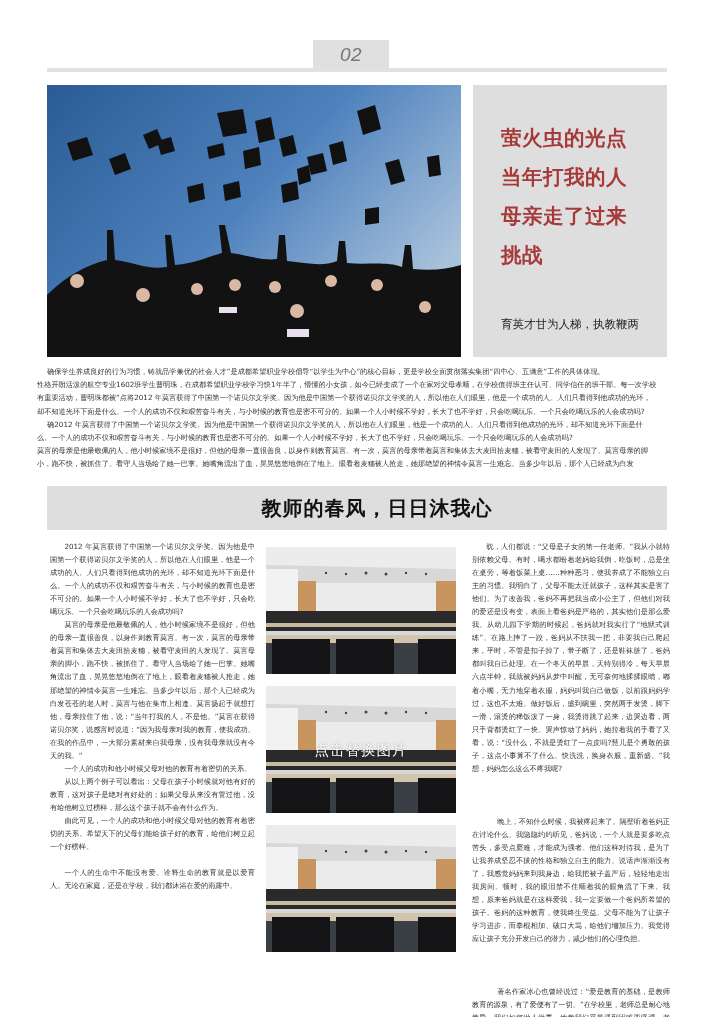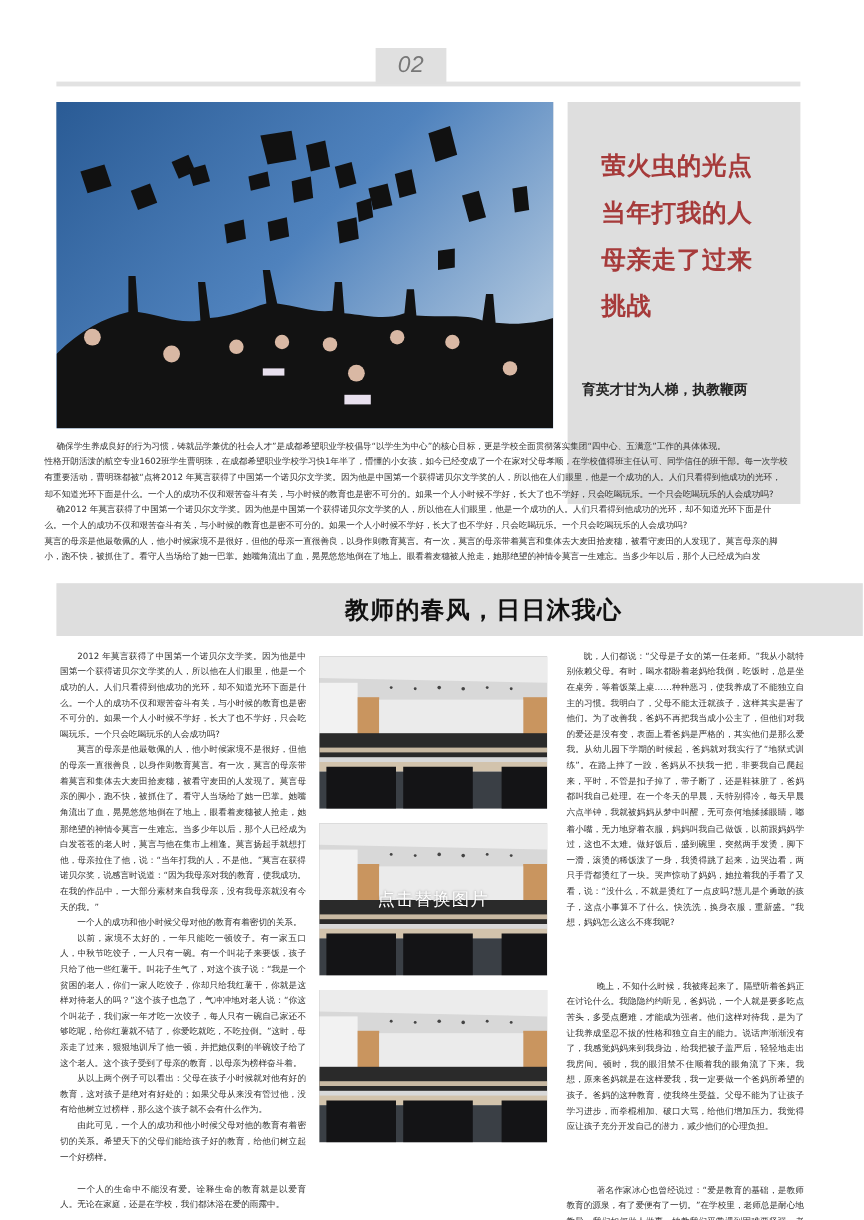--- a/index.html
+++ b/index.html
@@ -1,52 +1,52 @@
 <!DOCTYPE html>
 <html><head>
   <meta charset="utf-8">
   <style>
     * { box-sizing: border-box; margin: 0; padding: 0; }
     html, body { width: 720px; height: 1017px; background: #ffffff; overflow: hidden; }
     body { position: relative; font-family: "DejaVu Sans", "Liberation Sans", sans-serif; color: #333; }
 
     .page-num-tab {
-      position: absolute; left: 313px; top: 40px; width: 59px; height: 30px;
+      position: absolute; left: 313px; top: 40px; width: 76px; height: 30px;
       background: #e0e0e0; display: flex; align-items: center; justify-content: center;
       font-family: "Liberation Sans", sans-serif; font-style: italic; font-size: 19px; color: #777;
       letter-spacing: 0.5px;
     }
     .header-rule { position: absolute; left: 47px; top: 68px; width: 620px; height: 4px; background: #e2e2e2; }
 
     .hero-photo {
       position: absolute; left: 47px; top: 85px; width: 414px; height: 272px; overflow: hidden;
       background: linear-gradient(180deg, #2c5a8f 0%, #3d6ea5 30%, #6a95c6 60%, #9bb8d8 100%);
     }
     .hero-photo svg { width: 100%; height: 100%; display: block; }
 
     .quote-box {
-      position: absolute; left: 473px; top: 85px; width: 194px; height: 335px; background: #dedede;
+      position: absolute; left: 473px; top: 85px; width: 194px; height: 272px; background: #dedede;
       padding: 34px 0 0 28px;
     }
     .quote-title {
       font-family: "DejaVu Sans", sans-serif; font-weight: bold; color: #a63a3a;
       font-size: 20.5px; line-height: 39px; letter-spacing: 0.5px; width: 150px;
     }
     .quote-sub {
-      position: absolute; left: 12px; top: 232px; font-size: 11.5px; color: #222; white-space: nowrap; font-weight: bold;
+      position: absolute; left: 28px; top: 232px; font-size: 11.5px; color: #222; white-space: nowrap;
     }
 
     .intro-text {
       position: absolute; left: 37px; top: 365px; width: 620px;
       font-size: 7.2px; line-height: 13.2px; color: #333;
     }
     .intro-text p { text-indent: 1.4em; }
 
     .section-banner {
-      position: absolute; left: 47px; top: 486px; width: 672px; height: 44px; background: #dedede;
+      position: absolute; left: 47px; top: 486px; width: 620px; height: 44px; background: #dedede;
       display: flex; align-items: center; justify-content: center;
     }
     .section-title {
       font-weight: bold; font-size: 20px; color: #111; letter-spacing: 1px; padding-left: 40px;
     }
 
     .col-text {
       position: absolute; font-size: 7.2px; line-height: 13.05px; color: #333; text-align: justify;
     }
     .col-left { left: 50px; top: 540px; width: 205px; }
@@ -145,21 +145,20 @@
 </div>
 
 <div class="section-banner">
   <div class="section-title">教师的春风，日日沐我心</div>
 </div>
 
 <div class="col-text col-left">
   <p>2012 年莫言获得了中国第一个诺贝尔文学奖。因为他是中国第一个获得诺贝尔文学奖的人，所以他在人们眼里，他是一个成功的人。人们只看得到他成功的光环，却不知道光环下面是什么。一个人的成功不仅和艰苦奋斗有关，与小时候的教育也是密不可分的。如果一个人小时候不学好，长大了也不学好，只会吃喝玩乐。一个只会吃喝玩乐的人会成功吗?</p>
   <p>莫言的母亲是他最敬佩的人，他小时候家境不是很好，但他的母亲一直很善良，以身作则教育莫言。有一次，莫言的母亲带着莫言和集体去大麦田拾麦穗，被看守麦田的人发现了。莫言母亲的脚小，跑不快，被抓住了。看守人当场给了她一巴掌。她嘴角流出了血，晃晃悠悠地倒在了地上，眼看着麦穗被人抢走，她那绝望的神情令莫言一生难忘。当多少年以后，那个人已经成为白发苍苍的老人时，莫言与他在集市上相逢。莫言扬起手就想打他，母亲拉住了他，说：“当年打我的人，不是他。”莫言在获得诺贝尔奖，说感言时说道：“因为我母亲对我的教育，使我成功。在我的作品中，一大部分素材来自我母亲，没有我母亲就没有今天的我。”</p>
   <p>一个人的成功和他小时候父母对他的教育有着密切的关系。</p>
-  <p>以前，家境不太好的，一年只能吃一顿饺子。有一家五口人，中秋节吃饺子，一人只有一碗。有一个叫花子来要饭，孩子只给了他一些红薯干。叫花子生气了，对这个孩子说：“我是一个贫困的老人，你们一家人吃饺子，你却只给我红薯干，你就是这样对待老人的吗？”这个孩子也急了，气冲冲地对老人说：“你这个叫花子，我们家一年才吃一次饺子，每人只有一碗自己家还不够吃呢，给你红薯就不错了，你爱吃就吃，不吃拉倒。”这时，母亲走了过来，狠狠地训斥了他一顿，并把她仅剩的半碗饺子给了这个老人。这个孩子受到了母亲的教育，以母亲为榜样奋斗着。</p>
   <p>从以上两个例子可以看出：父母在孩子小时候就对他有好的教育，这对孩子是绝对有好处的；如果父母从来没有管过他，没有给他树立过榜样，那么这个孩子就不会有什么作为。</p>
   <p>由此可见，一个人的成功和他小时候父母对他的教育有着密切的关系。希望天下的父母们能给孩子好的教育，给他们树立起一个好榜样。</p>
   <p class="gap">一个人的生命中不能没有爱。诠释生命的教育就是以爱育人。无论在家庭，还是在学校，我们都沐浴在爱的雨露中。</p>
 </div>
 
 <div class="img-stack">
   <div class="class-photo" title="empty lecture hall classroom">
     <svg viewBox="0 0 190 127" preserveAspectRatio="none">
       <rect width="190" height="127" fill="#d8d8d8"></rect>
       <polygon points="0,0 190,0 190,22 0,18" fill="#ececec"></polygon>

